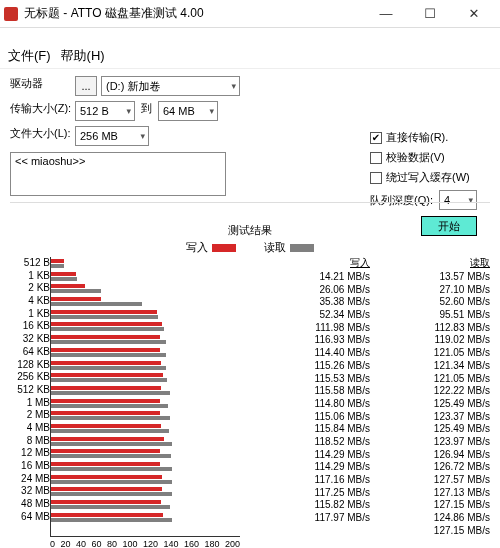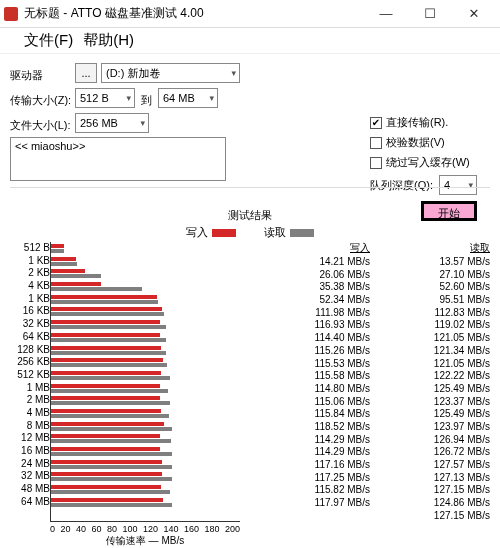--- a/index.html
+++ b/index.html
@@ -2,32 +2,32 @@
 <html><head>
 <meta charset="utf-8">
 <style>
   * { box-sizing: border-box; margin: 0; padding: 0; }
   body { font-family: "Microsoft YaHei", Tahoma, sans-serif; font-size: 11px; background: #fff; width: 500px; height: 548px; overflow: hidden; }
   .titlebar { display: flex; align-items: center; height: 28px; padding: 0 4px; border-bottom: 1px solid #ddd; }
   .title-icon { width: 14px; height: 14px; background: #c83028; margin-right: 6px; border-radius:2px; }
   .title-text { flex: 1; font-size: 12px; }
   .win-btns { display: flex; }
   .win-btn { width: 44px; height: 28px; display: flex; align-items: center; justify-content: center; font-size: 13px; color:#333; }
-  .menubar { padding: 3px 24px; font-size: 15px; display:flex; gap:10px; border-bottom:1px solid #eee;}
+  .menubar { padding: 3px 8px; font-size: 13px; display:flex; gap:10px; border-bottom:1px solid #eee;margin-top:16px;}
   .content { padding: 4px 10px 2px 10px; }
-  .cfg-row { display: flex; align-items: flex-end; margin: 3px 0; height: 22px; }
+  .cfg-row { display: flex; align-items: flex-start; margin: 3px 0; height: 22px; }
   .cfg-left { width: 65px; }
   .sq-btn { border:1px solid #888; width:22px; height:20px; text-align:center; line-height:18px; margin-right:4px; background:#f3f3f3;}
   .sel { border:1px solid #888; height:20px; background:#fff; padding:0 16px 0 4px; position:relative; display:inline-flex; align-items:center; }
   .sel::after { content:"▾"; position:absolute; right:3px; font-size:9px; color:#555; }
   .right-col { position:absolute; left:370px; top:56px; }
   .chk { display:flex; align-items:center; gap:4px; margin:5px 0; }
   .chk .box { width:12px; height:12px; border:1px solid #555; display:inline-flex; align-items:center; justify-content:center; font-size:10px; }
   .depth-row { display:flex; align-items:center; gap:6px; margin-top:4px;}
-  .start-btn { border:3px solid #000000; width:56px; height:20px; text-align:center; line-height:18px; background:#f9a8d4; margin-top:6px; float:right;}
+  .start-btn { border:1px solid #000000; width:56px; height:20px; text-align:center; line-height:18px; background:#5eead4; margin-top:6px; float:right;}
   .desc-box { border:1px solid #888; width:216px; height:44px; padding:2px 4px; margin-top:4px; font-size:11px;}
   .results { margin-top:6px; position:relative; border-top:1px solid #ddd; padding-top:20px;}
   .res-title { text-align:center; font-size:11px; }
   .legend { display:flex; gap:28px; justify-content:center; font-size:11px; margin:2px 0;}
   .lg-sw { display:inline-block; width:24px; height:8px; vertical-align:middle; margin-left:4px;}
   .chart-area { display:flex; }
   .ylabels { display:flex; flex-direction:column; font-size:10px; text-align:right; width:40px; }
   .ylabels div { height:12.7px; line-height:12.7px; }
   .bars { flex:0 0 190px; position:relative; border-left:1px solid #333; border-bottom:1px solid #333;}
   .bar-row { height:12.7px; position:relative; }

